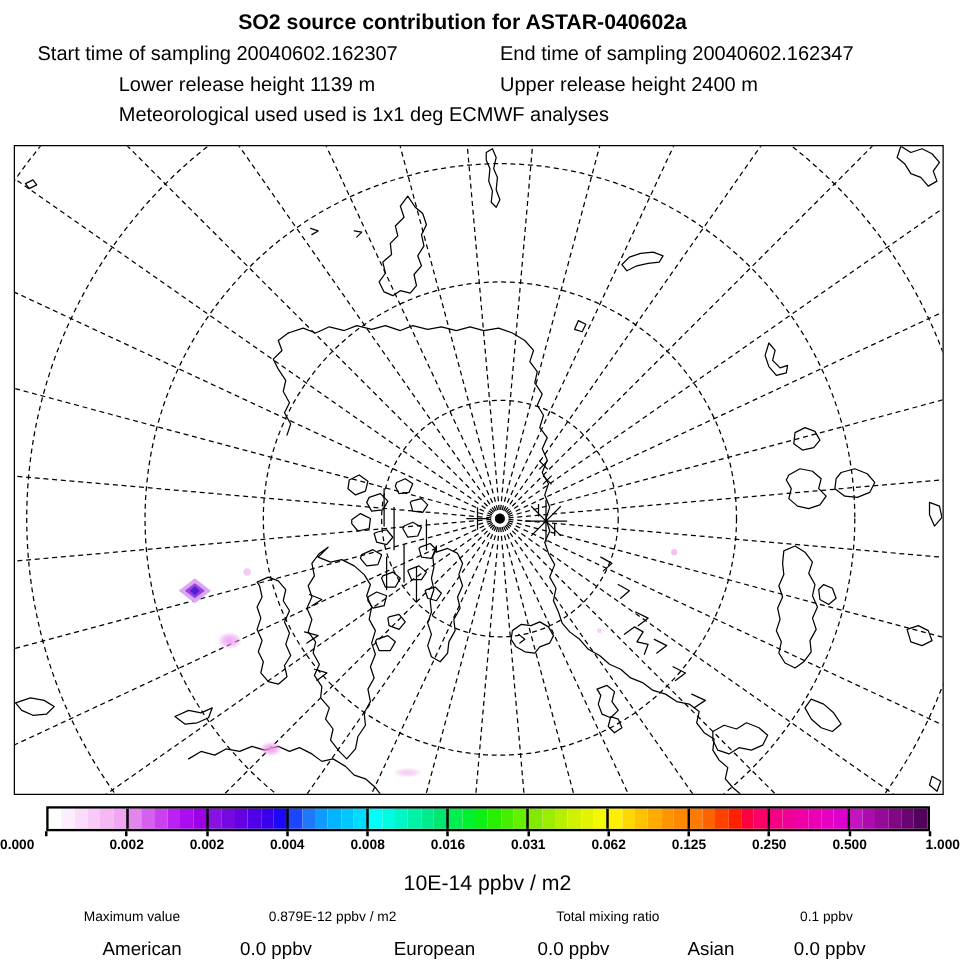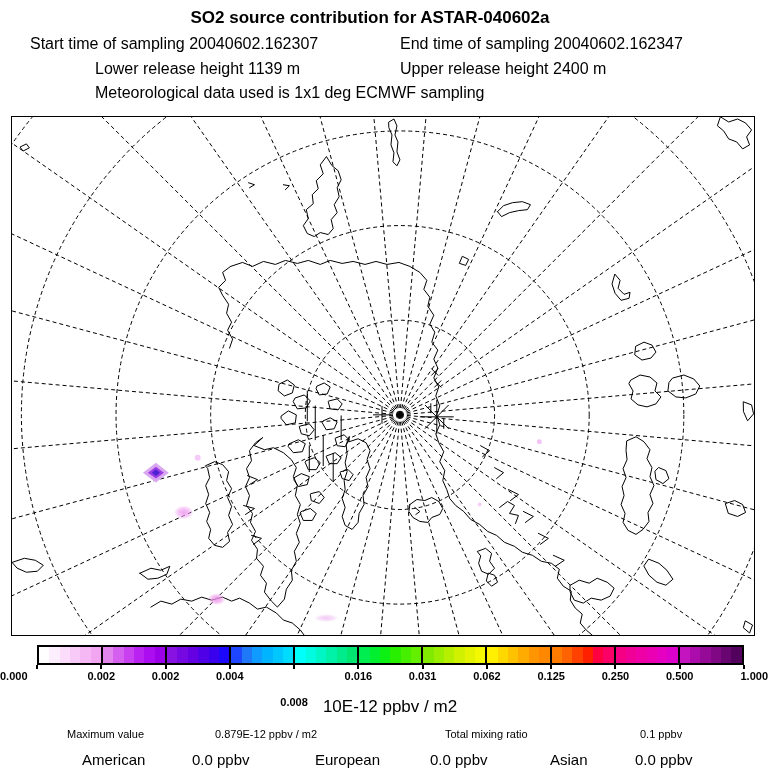--- a/index.html
+++ b/index.html
@@ -30,21 +30,21 @@
   .sources{font-size:15px;text-align:right;}
 </style>
 </head>
 <body>
 
 <div class="abs title" style="left:0;top:8px;width:740px;text-align:center;">SO2 source contribution for ASTAR-040602a</div>
 <div class="abs hdr" style="left:30px;top:35px;">Start time of sampling 20040602.162307</div>
 <div class="abs hdr" style="left:400px;top:35px;">End time of sampling 20040602.162347</div>
 <div class="abs hdr" style="left:95px;top:60px;">Lower release height 1139 m</div>
 <div class="abs hdr" style="left:400px;top:60px;">Upper release height 2400 m</div>
-<div class="abs hdr" style="left:95px;top:84px;">Meteorological data used is 1x1 deg ECMWF sampling</div>
+<div class="abs hdr" style="left:95px;top:84px;">Meteorological used used is 1x1 deg ECMWF analyses</div>
 
 <div id="map-frame">
   <svg id="map-svg" viewBox="0 0 744 520">
       <defs>
         <radialGradient id="blob1">
           <stop offset="0" stop-color="#ee9ff0" stop-opacity="0.95"></stop>
           <stop offset="0.55" stop-color="#ee9ff0" stop-opacity="0.6"></stop>
           <stop offset="1" stop-color="#ee9ff0" stop-opacity="0"></stop>
         </radialGradient>
         <radialGradient id="blob2">
@@ -256,31 +256,31 @@
     <div class="cbtick" style="left: 550.182px;"></div>
     <div class="cbtick" style="left: 614.455px;"></div>
     <div class="cbtick" style="left: 678.727px;"></div>
     <div class="cbtick" style="left: 743px;"></div>
   </div>
 <div id="cblabels">
     <div class="cblabel" style="left: 0px;">0.000</div>
     <div class="cblabel" style="left: 101.273px; transform: translateX(-50%);">0.002</div>
     <div class="cblabel" style="left: 165.545px; transform: translateX(-50%);">0.002</div>
     <div class="cblabel" style="left: 229.818px; transform: translateX(-50%); text-align: right;">0.004</div>
-    <div class="cblabel" style="left: 294.091px; transform: translateX(-50%); margin-top: 26px;">0.008</div>
+    <div class="cblabel" style="left: 294.091px; transform: translateX(-50%);">0.008</div>
     <div class="cblabel" style="left: 358.364px; transform: translateX(-50%);">0.016</div>
     <div class="cblabel" style="left: 422.636px; transform: translateX(-50%);">0.031</div>
     <div class="cblabel" style="left: 486.909px; transform: translateX(-50%);">0.062</div>
     <div class="cblabel" style="left: 551.182px; transform: translateX(-50%);">0.125</div>
     <div class="cblabel" style="left: 615.455px; transform: translateX(-50%);">0.250</div>
     <div class="cblabel" style="left: 679.727px; transform: translateX(-50%);">0.500</div>
     <div class="cblabel" style="right: 0px;">1.000</div>
   </div>
 
-<div class="abs units" style="left:390px;top:697px;transform:translateX(-50%);">10E-12 ppbv / m2</div>
+<div class="abs units" style="left:390px;top:697px;transform:translateX(-50%);">10E-14 ppbv / m2</div>
 
 <div class="abs stats" style="left:67px;top:728px;">Maximum value</div>
 <div class="abs stats" style="left:215px;top:728px;">0.879E-12 ppbv / m2</div>
 <div class="abs stats" style="left:445px;top:728px;">Total mixing ratio</div>
 <div class="abs stats" style="left:640px;top:728px;">0.1 ppbv</div>
 
 <div class="abs sources" style="left:82px;top:751px;">American</div>
 <div class="abs sources" style="left:192px;top:751px;">0.0 ppbv</div>
 <div class="abs sources" style="left:315px;top:751px;">European</div>
 <div class="abs sources" style="left:430px;top:751px;">0.0 ppbv</div>

